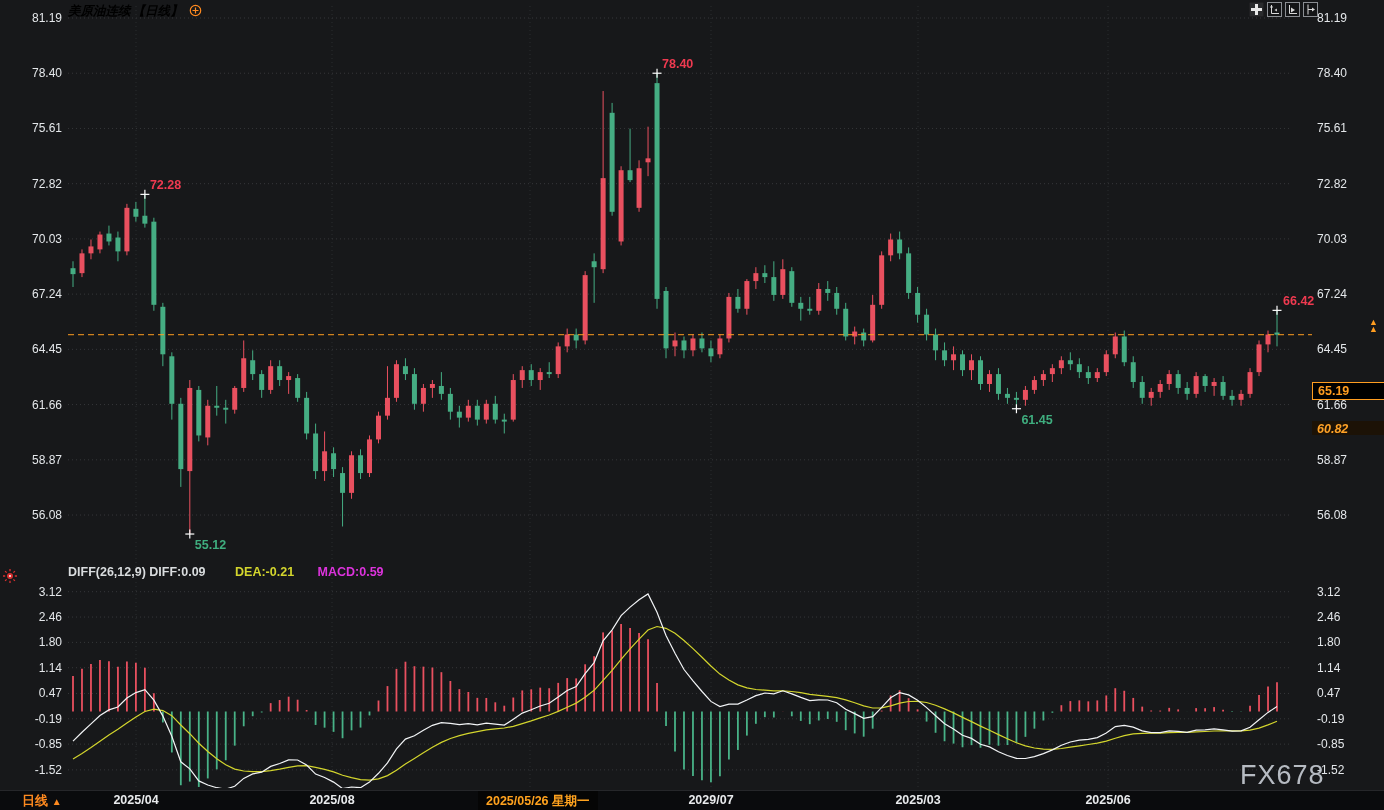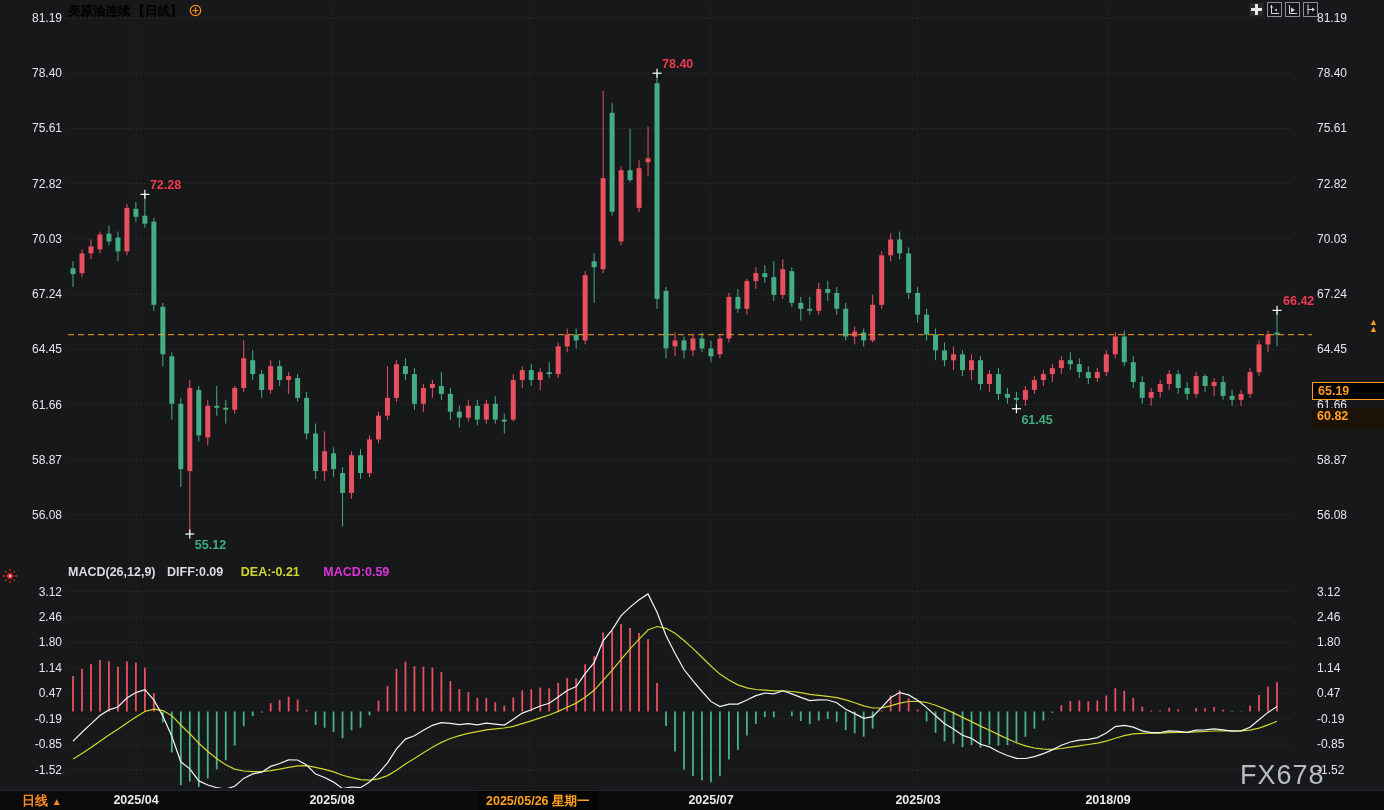--- a/index.html
+++ b/index.html
@@ -1,35 +1,35 @@
 <!DOCTYPE html>
 <html><head>
 <meta charset="utf-8">
 <style>
   html,body{margin:0;padding:0;background:#17181a;overflow:hidden;}
   body{width:1384px;height:810px;position:relative;font-family:"Liberation Sans","DejaVu Sans",sans-serif;}
   .abs{position:absolute;}
   #chart-svg{position:absolute;left:0;top:0;z-index:1;}
   
-  #header{left:68px;top:3px;z-index:6;font-size:12.5px;font-weight:700;display:flex;align-items:center;gap:2px;}
+  #header{left:68px;top:3px;z-index:6;font-size:12.5px;font-weight:700;display:flex;align-items:center;gap:2px;font-style:italic;}
   #plus-circle{margin-left:4px;display:inline-block;}
   
   #toolbar{right:66px;top:2px;z-index:6;display:flex;gap:3px;}
   .tool-btn{width:15px;height:15px;background:#141517;display:inline-block;cursor:pointer;}
   
   #macd-header{left:68px;top:565px;z-index:6;font-size:12.5px;font-weight:600;}
   #macd-header .t{color:#d9dcde;}
-  #macd-header .dea{color:#d3d52d;margin-left:14px;}
+  #macd-header .dea{color:#d3d52d;margin-left:26px;}
   #macd-header .mv{color:#dd33dd;margin-left:20px;}
   #target-icon{left:2px;top:568px;z-index:6;}
   
   #current-price-tag{left:1312px;top:335px;width:66px;height:16px;z-index:5;background:#000;
      border:1px solid #ff9d20;color:#ff9d20;font-size:12.5px;line-height:16px;padding-left:5px;font-weight:600;margin-top:47px;}
-  #secondary-price-tag{left:1312px;top:408px;width:68px;height:21px;z-index:5;background:#1c1206;
-     color:#ffa227;font-size:12.5px;line-height:17px;padding-left:5px;font-weight:600;}
+  #secondary-price-tag{left:1312px;top:421px;width:68px;height:14px;z-index:5;background:#1c1206;
+     color:#ffa227;font-size:12.5px;line-height:17px;padding-left:5px;font-weight:600;font-style:italic;}
   #edge-arrows{left:1369px;top:319px;z-index:6;color:#ff9d20;font-size:9px;line-height:7px;text-align:center;}
   
   #bottom-bar{left:0;top:790px;width:1384px;height:20px;background:#0a0b0d;border-top:1px solid #26272a;z-index:4;}
   #period-select{position:absolute;left:22px;top:1px;color:#ff8a1f;font-size:13px;font-weight:700;cursor:pointer;}
   #period-select .tri{font-size:10px;}
   .month-label{position:absolute;top:2px;transform:translateX(-50%);color:#e8eaec;font-size:12.5px;font-weight:700;}
   #highlight-date{position:absolute;left:478px;top:0;height:20px;line-height:20px;background:#050505;
      color:#ffa21e;font-size:12.5px;font-weight:700;padding:0 8px;text-align:right;}
   
   #watermark{left:1240px;top:760px;z-index:10;color:#cdd2da;opacity:.88;font-size:27px;letter-spacing:1px;}
@@ -569,22 +569,22 @@
     <svg width="15" height="15">
         <rect x="0.5" y="0.5" width="14" height="14" fill="none" stroke="#8b8e93"></rect>
         <path d="M5 2.5v10" stroke="#d8d8d8"></path>
         <path d="M5 7.5h5" stroke="#d8d8d8"></path>
         <path d="M9 5.5l3 2-3 2z" fill="#d8d8d8"></path>
       </svg>
   </span>
 </div>
 
 <div id="macd-header" class="abs">
-  <span class="t">MACD(26,12,9)</span>
-  <span class="t" style="margin-left:8px">DIFF:0.09</span>
+  <span class="t">DIFF(26,12,9)</span>
+  <span class="t" style="">DIFF:0.09</span>
   <span class="dea">DEA:-0.21</span>
   <span class="mv">MACD:0.59</span>
 </div>
 
 <span id="target-icon" class="abs">
   <svg width="16" height="16" viewBox="0 0 16 16">
     <circle cx="8" cy="8" r="3" fill="#d62f2f"></circle>
       <circle cx="8" cy="8" r="1" fill="#fff"></circle>
     <g stroke="#d62f2f" stroke-width="1.3">
       <path d="M8 1v2.2M8 12.8V15M1 8h2.2M12.8 8H15M3.1 3.1l1.5 1.5M11.4 11.4l1.5 1.5M12.9 3.1l-1.5 1.5M4.6 11.4l-1.5 1.5"></path>
@@ -597,18 +597,18 @@
 <div id="edge-arrows" class="abs">
     <div>▲</div>
     <div>▲</div>
   </div>
 
 <div id="bottom-bar" class="abs">
   <span id="period-select"><span>日线</span> <span class="tri">▲</span></span>
   <span id="highlight-date" style="left: 478px;">2025/05/26 星期一</span>
 <span class="month-label" style="left: 136px;">2025/04</span>
     <span class="month-label" style="left: 332px;">2025/08</span>
-    <span class="month-label" style="left: 711px;">2025/07</span>
+    <span class="month-label" style="left: 711px;">2029/07</span>
     <span class="month-label" style="left: 918px;">2025/03</span>
-    <span class="month-label" style="left: 1108px;">2018/09</span>
+    <span class="month-label" style="left: 1108px;">2025/06</span>
   </div>
 
 <div id="watermark" class="abs">FX678</div>
 
 </body></html>

